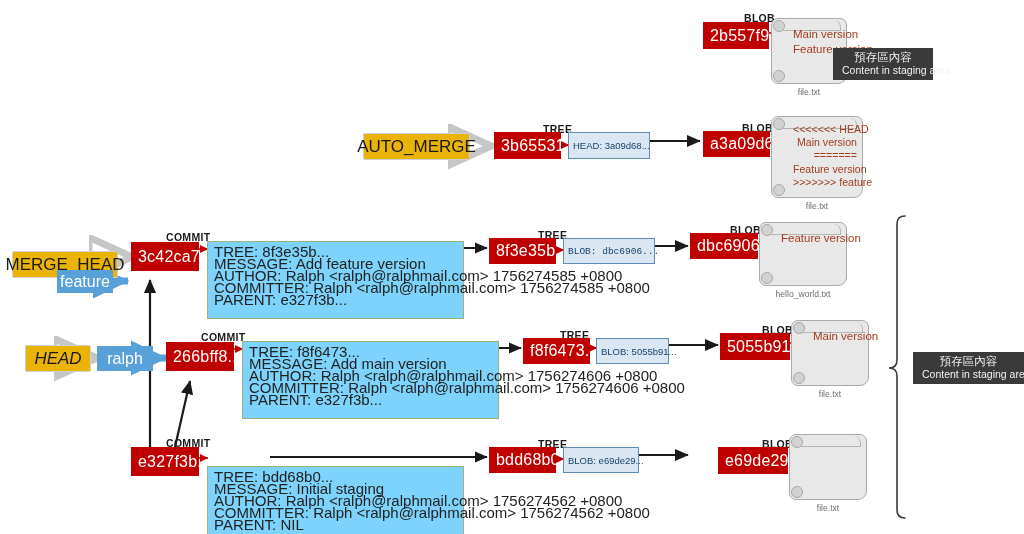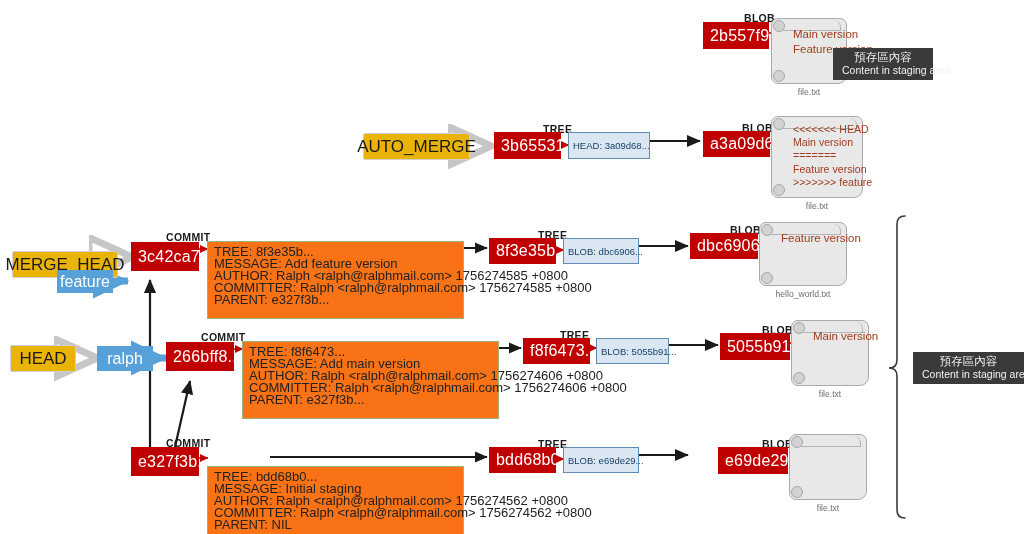--- a/index.html
+++ b/index.html
@@ -71,24 +71,24 @@
     color: #ffffff;
     display: flex;
     align-items: center;
     justify-content: center;
     font-size: 16px;
     white-space: nowrap;
   }
 
   
   .detail {
-    background: #f97316;
+    background: #7dd3fc;
     border: 1px solid #9bb37f;
     padding: 4px 6px 6px 6px;
-    font-size: 13px;
+    font-size: 15px;
     line-height: 12.1px;
     color: #222222;
     white-space: nowrap;
   }
   .detail .row { display: block; }
 
   
   .treeentry {
     background: #dae6f2;
     border: 1px solid #5f8cb5;
@@ -130,20 +130,21 @@
     border-right: 1px solid #b4b4b4;
     border-radius: 0 7px 0 0;
   }
   .doc .doctext {
     position: absolute;
     left: 22px; top: 9px; right: 6px;
     color: #a03d1e;
     font-size: 11.5px;
     line-height: 15px;
     white-space: nowrap;
+    text-align: right;
   }
   .doc .doctext.conflict { font-size: 10.6px; line-height: 13.2px; top: 7px; }
   .doc .filename {
     position: absolute;
     left: 0; right: 0;
     bottom: -13px;
     text-align: center;
     font-size: 8.6px;
     color: #6e6e6e;
     white-space: nowrap;
@@ -292,37 +293,37 @@
   <div class="node detail" style="left:207px; top:241px; width:257px; height:78px;">
     <span class="row">TREE: 8f3e35b...</span>
     <span class="row">MESSAGE: Add feature version</span>
     <span class="row">AUTHOR: Ralph &lt;ralph@ralphmail.com&gt; 1756274585 +0800</span>
     <span class="row">COMMITTER: Ralph &lt;ralph@ralphmail.com&gt; 1756274585 +0800</span>
     <span class="row">PARENT: e327f3b...</span>
   </div>
 
   <div class="type-label" style="left:538px; top:229px;">TREE</div>
   <div class="node hash" style="left:489px; top:238px; width:67px; height:26px;">8f3e35b...</div>
-  <div class="node treeentry" style="left:563px; top:238px; width:76px; height:26px;">BLOB: dbc6906...</div>
+  <div class="node treeentry" style="left:563px; top:238px; width:92px; height:26px;font-family:Liberation Mono, monospace;">BLOB: dbc6906...</div>
 
   <div class="type-label" style="left:730px; top:224px;">BLOB</div>
   <div class="node hash" style="left:690px; top:233px; width:68px; height:26px;">dbc6906...</div>
 
   <div class="doc" style="left:759px; top:222px; width:88px; height:64px;">
     <div class="sheet"></div>
     <div class="lip"></div>
     <div class="curl tl"></div>
     <div class="curl bl"></div>
     <div class="doctext">
       <div>Feature version</div>
     </div>
     <div class="filename">hello_world.txt</div>
   </div>
 
-  <div class="node refpill" style="left:10px; top:345px; width:66px; height:27px;">HEAD</div>
+  <div class="node refpill" style="left:25px; top:345px; width:66px; height:27px;font-style:italic;">HEAD</div>
   <div class="node branchpill" style="left:97px; top:346px; width:56px; height:25px;">ralph</div>
 
   <div class="type-label" style="left:201px; top:331px;">COMMIT</div>
   <div class="node hash" style="left:166px; top:342px; width:68px; height:29px;">266bff8...</div>
 
   <div class="node detail" style="left:242px; top:341px; width:257px; height:78px;">
     <span class="row">TREE: f8f6473...</span>
     <span class="row">MESSAGE: Add main version</span>
     <span class="row">AUTHOR: Ralph &lt;ralph@ralphmail.com&gt; 1756274606 +0800</span>
     <span class="row">COMMITTER: Ralph &lt;ralph@ralphmail.com&gt; 1756274606 +0800</span>

